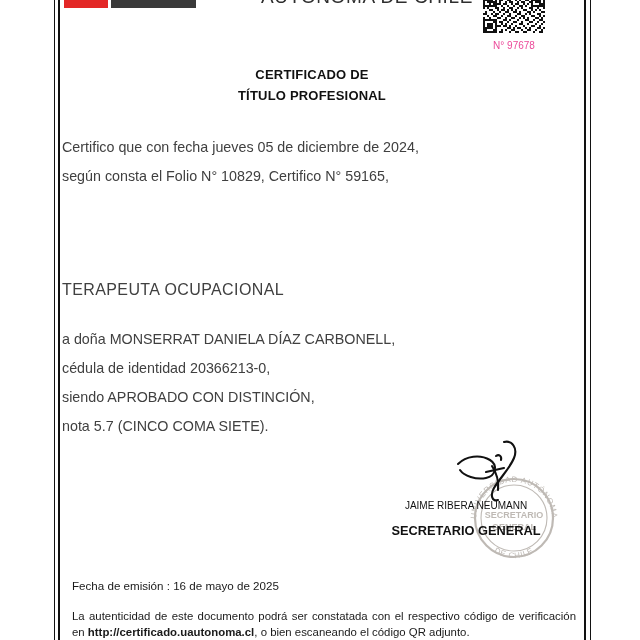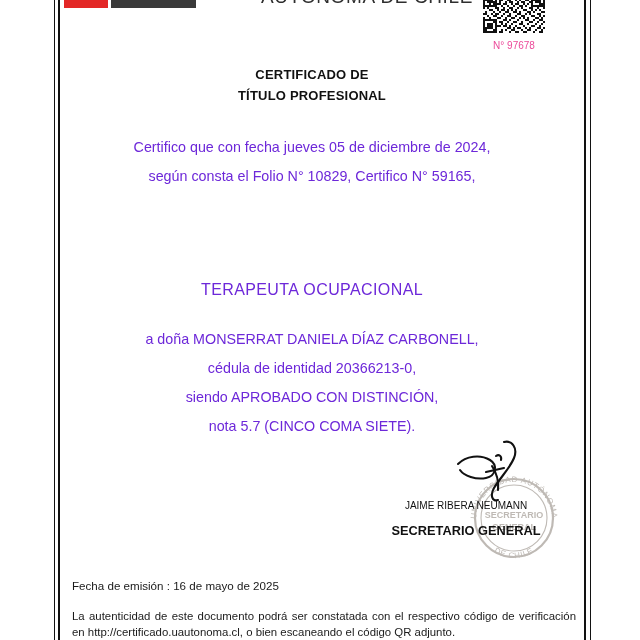--- a/index.html
+++ b/index.html
@@ -124,24 +124,24 @@
     line-height: 21px;
     letter-spacing: 0.2px;
     color: #111111;
   }
 
   
   .body-block {
     position: absolute;
     left: 0;
     width: 500px;
-    text-align: center;
+    text-align: left;
     font-size: 14.3px;
     line-height: 29px;
-    color: #6d28d9;
+    color: #404040;
   }
   .block-preamble { top: 133px; }
   .block-award    { top: 263px; font-size: 16px; letter-spacing: 0.4px; margin-top: 12px; }
   .block-grantee  { top: 325px; }
 
   
   .signature-area {
     position: absolute;
     left: 296px; top: 440px;
     width: 216px;
@@ -196,21 +196,21 @@
   .footer-note {
     position: absolute;
     top: 608px;
     width: 504px;
     font-size: 11.4px;
     line-height: 16px;
     text-align: justify;
     color: #1a1a1a;
   }
   .footer-url {
-    font-weight: normal;
+    font-weight: bold;
     color: #1a1a1a;
   }
 </style>
 </head>
 <body>
 
 <div id="certificate">
 
   <div class="frame-outer-left"></div>
   <div class="frame-inner-left"></div>

